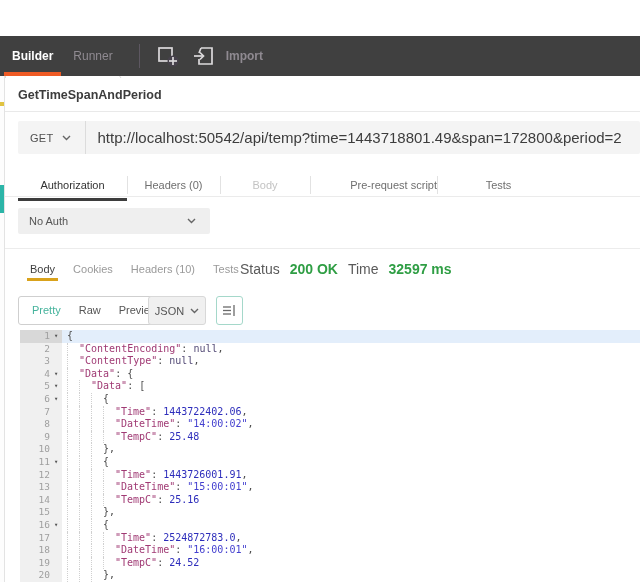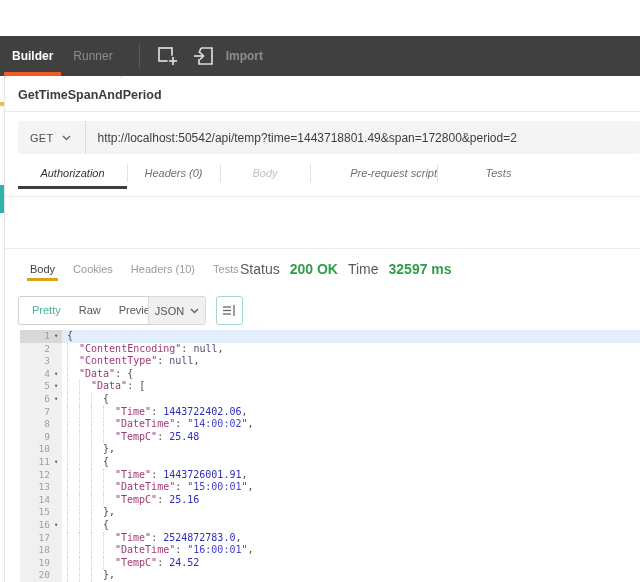--- a/index.html
+++ b/index.html
@@ -41,24 +41,24 @@
   .title-row { position:absolute; left:5px; top:78px; right:0; height:34px;
                border-bottom:1px solid #e9e9e9; background:#fff; }
   .req-title { position:absolute; left:13px; top:10px; font-size:12.5px; font-weight:bold; color:#3c3c3c; }
 
   
   .url-bar { position:absolute; left:18px; top:121px; right:0; height:33px;
              background:#f4f4f4; border-radius:2px; display:flex; align-items:center; }
   .method { display:flex; align-items:center; gap:8px; padding:0 14px 0 12px;
             font-size:11px; color:#4f4f4f; letter-spacing:.3px; cursor:pointer; }
   .url-divider { width:1px; align-self:stretch; background:#dcdcdc; }
-  .url-text { padding-left:12px; font-size:12px; color:#3d3d3d; white-space:nowrap; overflow:hidden; }
-
-  
-  .req-tabs { position:absolute; left:18px; top:160px; height:28px; display:flex;font-style:italic; }
+  .url-text { padding-left:12px; font-size:15px; color:#3d3d3d; white-space:nowrap; overflow:hidden; }
+
+  
+  .req-tabs { position:absolute; left:18px; top:172px; height:28px; display:flex; }
   .rtab { position:relative; height:28px; line-height:26px; text-align:center;
           font-size:11px; color:#6f6f6f; cursor:pointer; }
   .rtab:nth-child(1){ width:109px; }
   .rtab:nth-child(2){ width:93px; }
   .rtab:nth-child(3){ width:90px; }
   .rtab:nth-child(4){ width:127px;text-align:right; }
   .rtab:nth-child(5){ width:123px; }
   .rtab + .rtab::before { content:""; position:absolute; left:0; top:4px; height:18px;
                           width:1px; background:#e2e2e2; }
   .rtab.active { color:#333; }
@@ -184,20 +184,27 @@
 
   <div class="req-tabs" id="req-tabs">
       <div class="rtab active">Authorization</div>
       <div class="rtab">Headers (0)</div>
       <div class="rtab disabled">Body</div>
       <div class="rtab">Pre-request script</div>
       <div class="rtab">Tests</div>
     </div>
   <div class="req-tabs-border"></div>
 
+  <div class="auth-select">
+    <span>No Auth</span>
+    <span class="spacer"></span>
+    <svg width="9" height="6" viewBox="0 0 9 6">
+      <polyline points="1,1 4.5,4.5 8,1" fill="none" stroke="#666" stroke-width="1.4"></polyline>
+    </svg>
+  </div>
 
   <div class="divider2"></div>
 
   <div class="resp-tabs" id="resp-tabs">
       <div class="ptab active">Body</div>
       <div class="ptab">Cookies</div>
       <div class="ptab">Headers (10)</div>
       <div class="ptab">Tests</div>
     </div>
   <div class="status-group">

